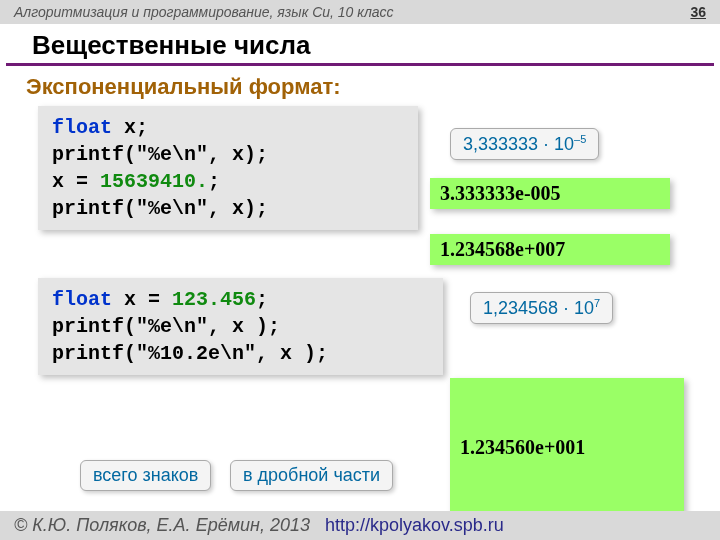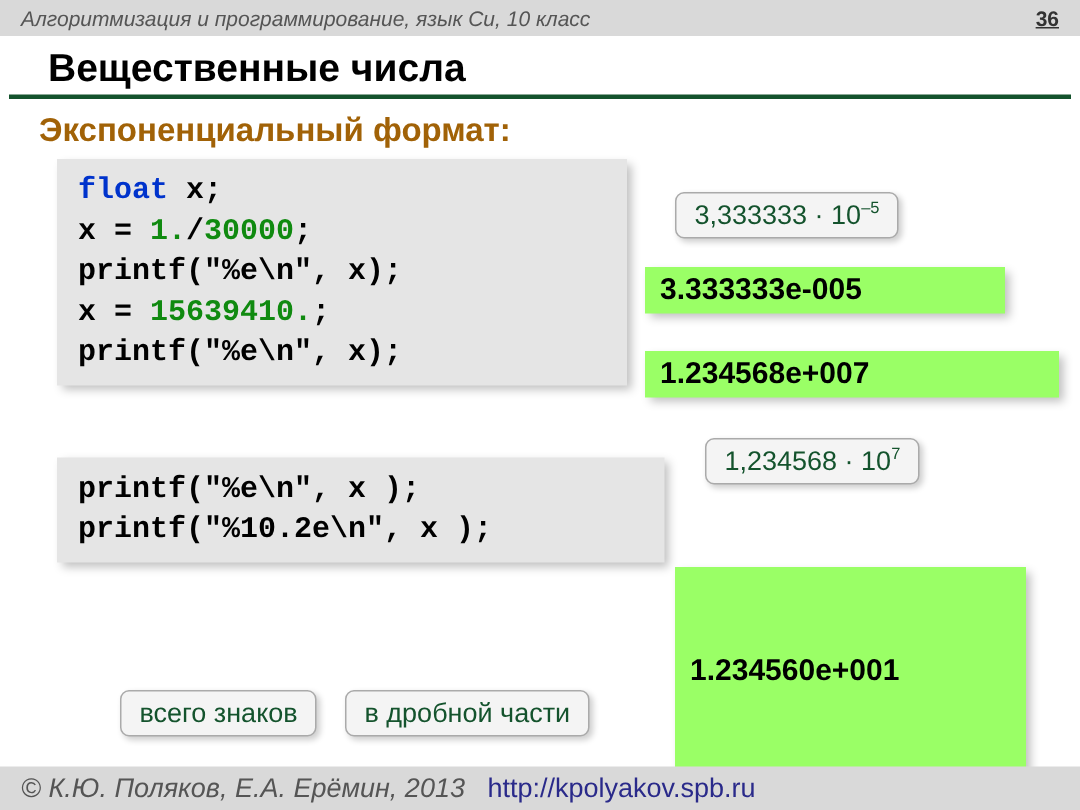--- a/index.html
+++ b/index.html
@@ -16,21 +16,21 @@
     font-style: italic;
     font-size: 14px;
     padding: 4px 14px;
     display: flex;
     justify-content: space-between;
   }
   .pagenum { font-style: normal; font-weight: bold; color: #333; text-decoration: underline; }
   .title {
     font-size: 26px; font-weight: bold;
     padding: 6px 26px 2px;
-    border-bottom: 3px solid #14532d;
+    border-bottom: 3px solid #701a75;
     margin: 0 6px;
     color: #000;
   }
   .subtitle {
     color: #a16207;
     font-size: 22px;
     font-weight: bold;
     padding: 8px 26px 6px;
   }
   .codebox {
@@ -41,37 +41,37 @@
     font-family: "Courier New", monospace;
     font-size: 20px;
     font-weight: bold;
     box-shadow: 3px 3px 6px rgba(0,0,0,0.25);
     line-height: 1.35;
   }
   .kw { color: #0033cc; }
   .num { color: #108a10; }
   .outbox {
     background: #9aff66;
-    font-family: Liberation Sans, sans-serif;
+    font-family: Liberation Serif, serif;
     font-size: 20px;
     font-weight: bold;
     padding: 4px 10px;
     box-shadow: 3px 3px 6px rgba(0,0,0,0.25);
     position: absolute;
     white-space: pre;
   }
   .bubble {
     position: absolute;
     background: #f4f4f4;
     border: 1px solid #aaa;
     border-radius: 6px;
     padding: 4px 12px;
     font-size: 18px;
     box-shadow: 2px 2px 4px rgba(0,0,0,0.2);
-    color: #14532d;
+    color: #0369a1;
   }
   .bubble sup { font-size: 11px; vertical-align: super; }
   .footer {
     position: absolute;
     bottom: 0; left: 0; right: 0;
     background: #d9d9d9;
     font-size: 18px;
     padding: 4px 14px;
     color: #555;
   }
@@ -87,39 +87,39 @@
 <div class="topbar">
   <span>Алгоритмизация и программирование, язык Си, 10 класс</span>
   <span class="pagenum">36</span>
 </div>
 
 <div class="title">Вещественные числа</div>
 <div class="subtitle">Экспоненциальный формат:</div>
 
 <div class="codebox">
   <div><span class="kw">float</span><span> x;</span></div>
-  <div><span>x = </span><span class="num">1.</span><span>/</span><span class="num">30000</span><span>;</span></div>
   <div>printf("%e\n", x);</div>
   <div><span>x = </span><span class="num">15639410.</span><span>;</span></div>
   <div>printf("%e\n", x);</div>
 </div>
 
 <div class="outbox" style="left:430px; top:178px; width:240px;">3.333333e-005</div>
-<div class="outbox" style="left:430px; top:234px; width:276px;">1.234568e+007</div>
+<div class="outbox" style="left:430px; top:234px; width:240px;">1.234568e+007</div>
 
 <div class="bubble" style="left:450px; top:128px;">
   <span>3,333333 · 10</span><sup>–5</sup>
 </div>
 <div class="bubble" style="left:470px; top:292px;">
   <span>1,234568 · 10</span><sup>7</sup>
 </div>
 
 <div style="height:20px;"></div>
 
 <div class="codebox codebox2" style="margin-top:28px;">
+  <div><span class="kw">float</span><span> x = </span><span class="num">123.456</span><span>;</span></div>
   <div>printf("%e\n", x );</div>
   <div>printf("%10.2e\n", x );</div>
 </div>
 
 <div class="outbox outbox2" style="left:450px; top:378px; width:234px;">
   <div>1.234560e+001</div>
   <div><span class="spacechar"></span><span>1.23e+002</span></div>
 </div>
 
 <div class="bubble" style="left:80px; top:460px;">всего знаков</div>

